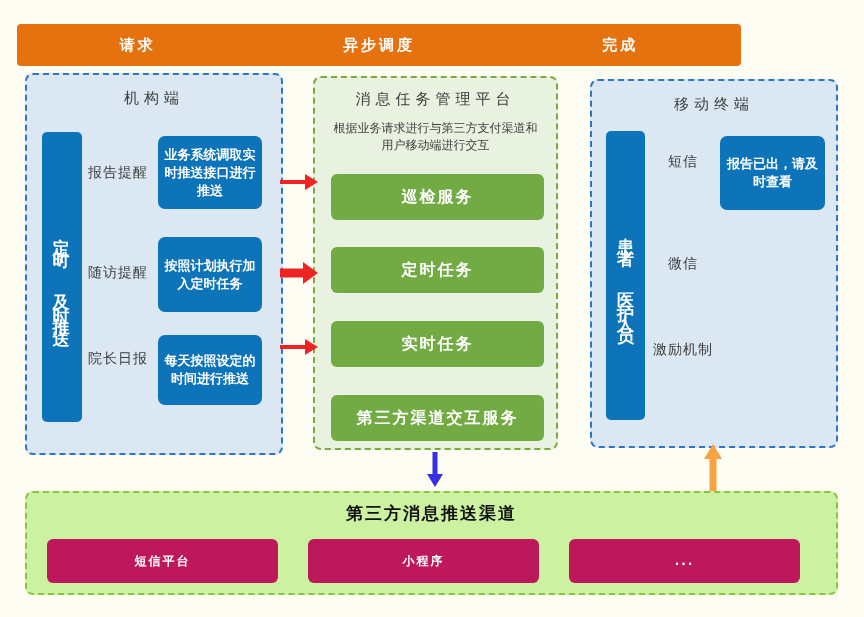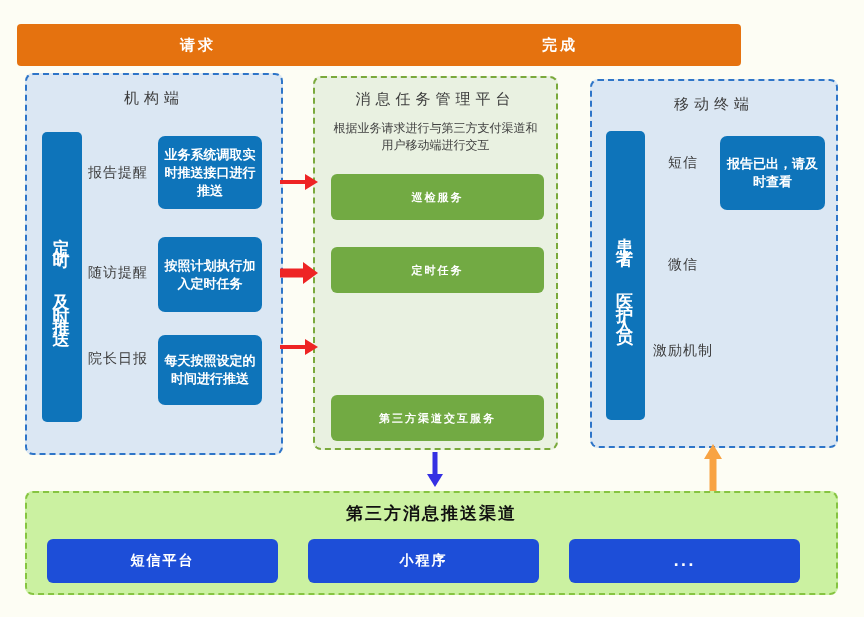--- a/index.html
+++ b/index.html
@@ -20,21 +20,21 @@
   }
 
   
   .panel { position:absolute; border-radius:8px; }
   .panel-blue  { background:#dbe7f3; border:2px dashed #2e75c8; }
   .panel-green { background:#e9f1e1; border:2px dashed #7aa93c; }
   .panel-channels { background:#cbf1a1; border:2px dashed #86c441; }
 
   #institution-panel { left:25px;  top:73px;  width:258px; height:382px;padding-left:24px; }
   #platform-panel    { left:313px; top:76px;  width:245px; height:374px; }
-  #mobile-panel      { left:590px; top:79px;  width:248px; height:369px; }
+  #mobile-panel      { left:590px; top:79px;  width:248px; height:369px;font-family:Liberation Serif, serif; }
   #channels-panel    { left:25px;  top:491px; width:813px; height:104px; }
 
   .panel-title {
     position:absolute; left:0; right:0; text-align:center;
     color:#3d3d3d; font-size:15px; letter-spacing:5px;
   }
   #institution-panel .panel-title { top:14px; }
   #platform-panel .panel-title    { top:12px; }
   #mobile-panel .panel-title      { top:14px; }
 
@@ -62,40 +62,40 @@
     display:flex; align-items:center; justify-content:center;
     text-align:center; padding:4px 6px;
   }
   #institution-panel .blue-box { left:131px; width:104px; }
   #mobile-panel .blue-box      { left:128px; width:105px; }
 
   
   .service-btn {
     position:absolute; left:16px; width:213px; height:46px;
     background:#72aa43; border-radius:6px;
-    color:#fff; font-weight:bold; font-size:11px; letter-spacing:2px;
+    color:#fff; font-weight:bold; font-size:16px; letter-spacing:2px;
     display:flex; align-items:center; justify-content:center; text-align:center;
   }
   .platform-subtitle {
     position:absolute; top:42px; left:6px; right:6px;
     text-align:center; color:#3f3f3f; font-size:12px; line-height:17px;
   }
 
   
   .channels-title {
     position:absolute; top:9px; left:0; right:0; text-align:center;
     color:#111; font-weight:bold; font-size:17px; letter-spacing:2px;
   }
   .channels-row {
     position:absolute; left:20px; right:36px; top:46px; height:44px;
     display:flex; gap:30px;
   }
   .channel-btn {
-    flex:1; background:#1d4ed8; border-radius:6px;
-    color:#fff; font-weight:bold; font-size:14px; letter-spacing:2px;
+    flex:1; background:#be185d; border-radius:6px;
+    color:#fff; font-weight:bold; font-size:12px; letter-spacing:2px;
     display:flex; align-items:center; justify-content:center;
   }
 
   
   .arrow-right { position:absolute; }
   .arrow-right .shaft {
     position:absolute; left:0; top:50%; transform:translateY(-50%);
     background:#ee2424;
   }
   .arrow-right .head {
@@ -132,20 +132,21 @@
     border-left:9px solid transparent; border-right:9px solid transparent;
   }
 </style>
 </head>
 <body>
 
 <div class="stage">
 
   <div class="header-bar">
     <span>请求</span>
+    <span>异步调度</span>
     <span>完成</span>
   </div>
 
   <div class="panel panel-blue" id="institution-panel">
     <div class="panel-title">机构端</div>
     <div class="vbar">定时/及时推送</div>
 
     <div class="row-label" style="top:86px;">报告提醒</div>
     <div class="blue-box" style="top:61px; height:73px;">业务系统调取实时推送接口进行推送</div>
 
@@ -157,20 +158,21 @@
   </div>
 
   <div class="panel panel-green" id="platform-panel">
     <div class="panel-title">消息任务管理平台</div>
     <div class="platform-subtitle">
       <span>根据业务请求进行与第三方支付渠道和</span><br>
       <span>用户移动端进行交互</span>
     </div>
     <div class="service-btn" style="top:96px;">巡检服务</div>
     <div class="service-btn" style="top:169px;">定时任务</div>
+    <div class="service-btn" style="top:243px;">实时任务</div>
     <div class="service-btn" style="top:317px;">第三方渠道交互服务</div>
   </div>
 
   <div class="panel panel-blue" id="mobile-panel">
     <div class="panel-title">移动终端</div>
     <div class="vbar">患者/医护人员</div>
 
     <div class="row-label" style="top:70px;">短信</div>
     <div class="blue-box" style="top:55px; height:74px;">报告已出，请及时查看</div>
 

